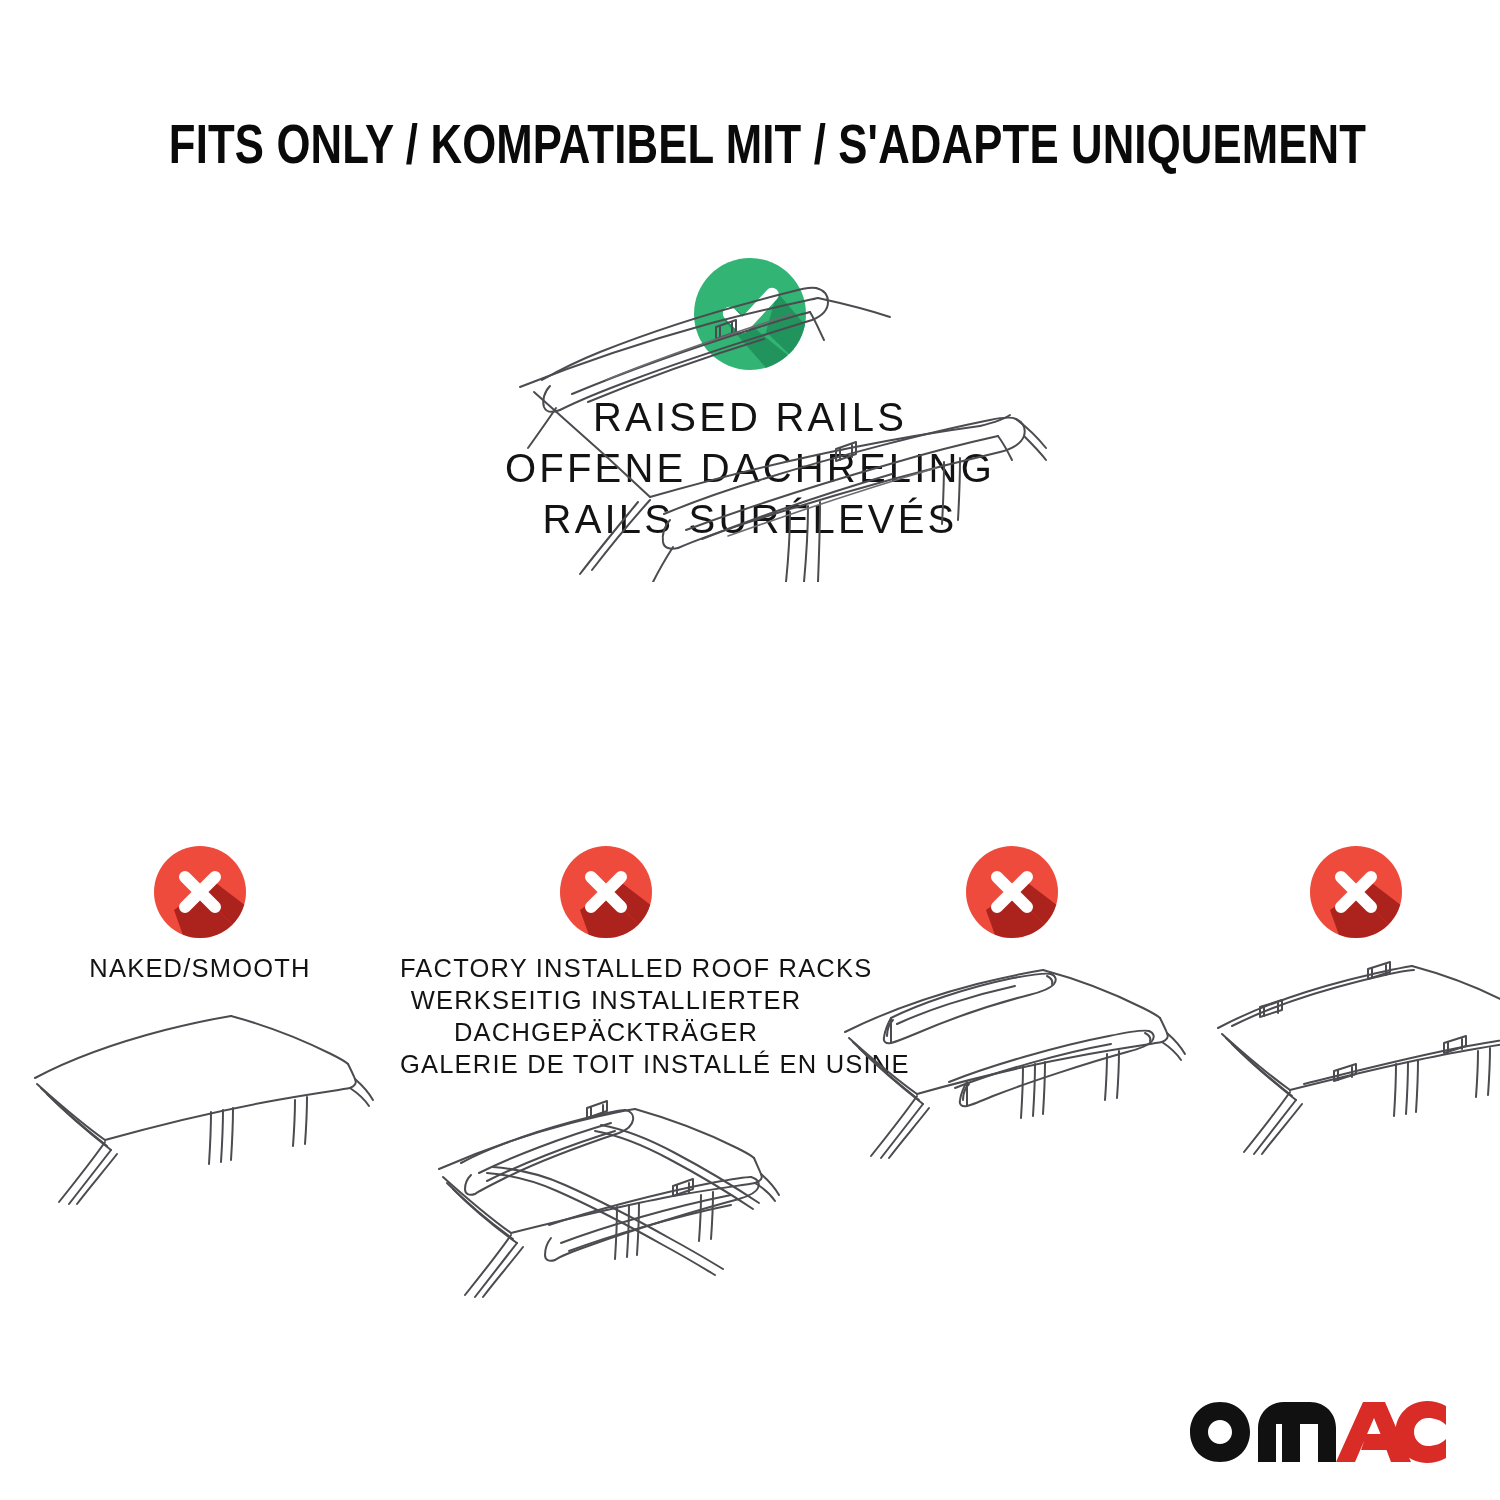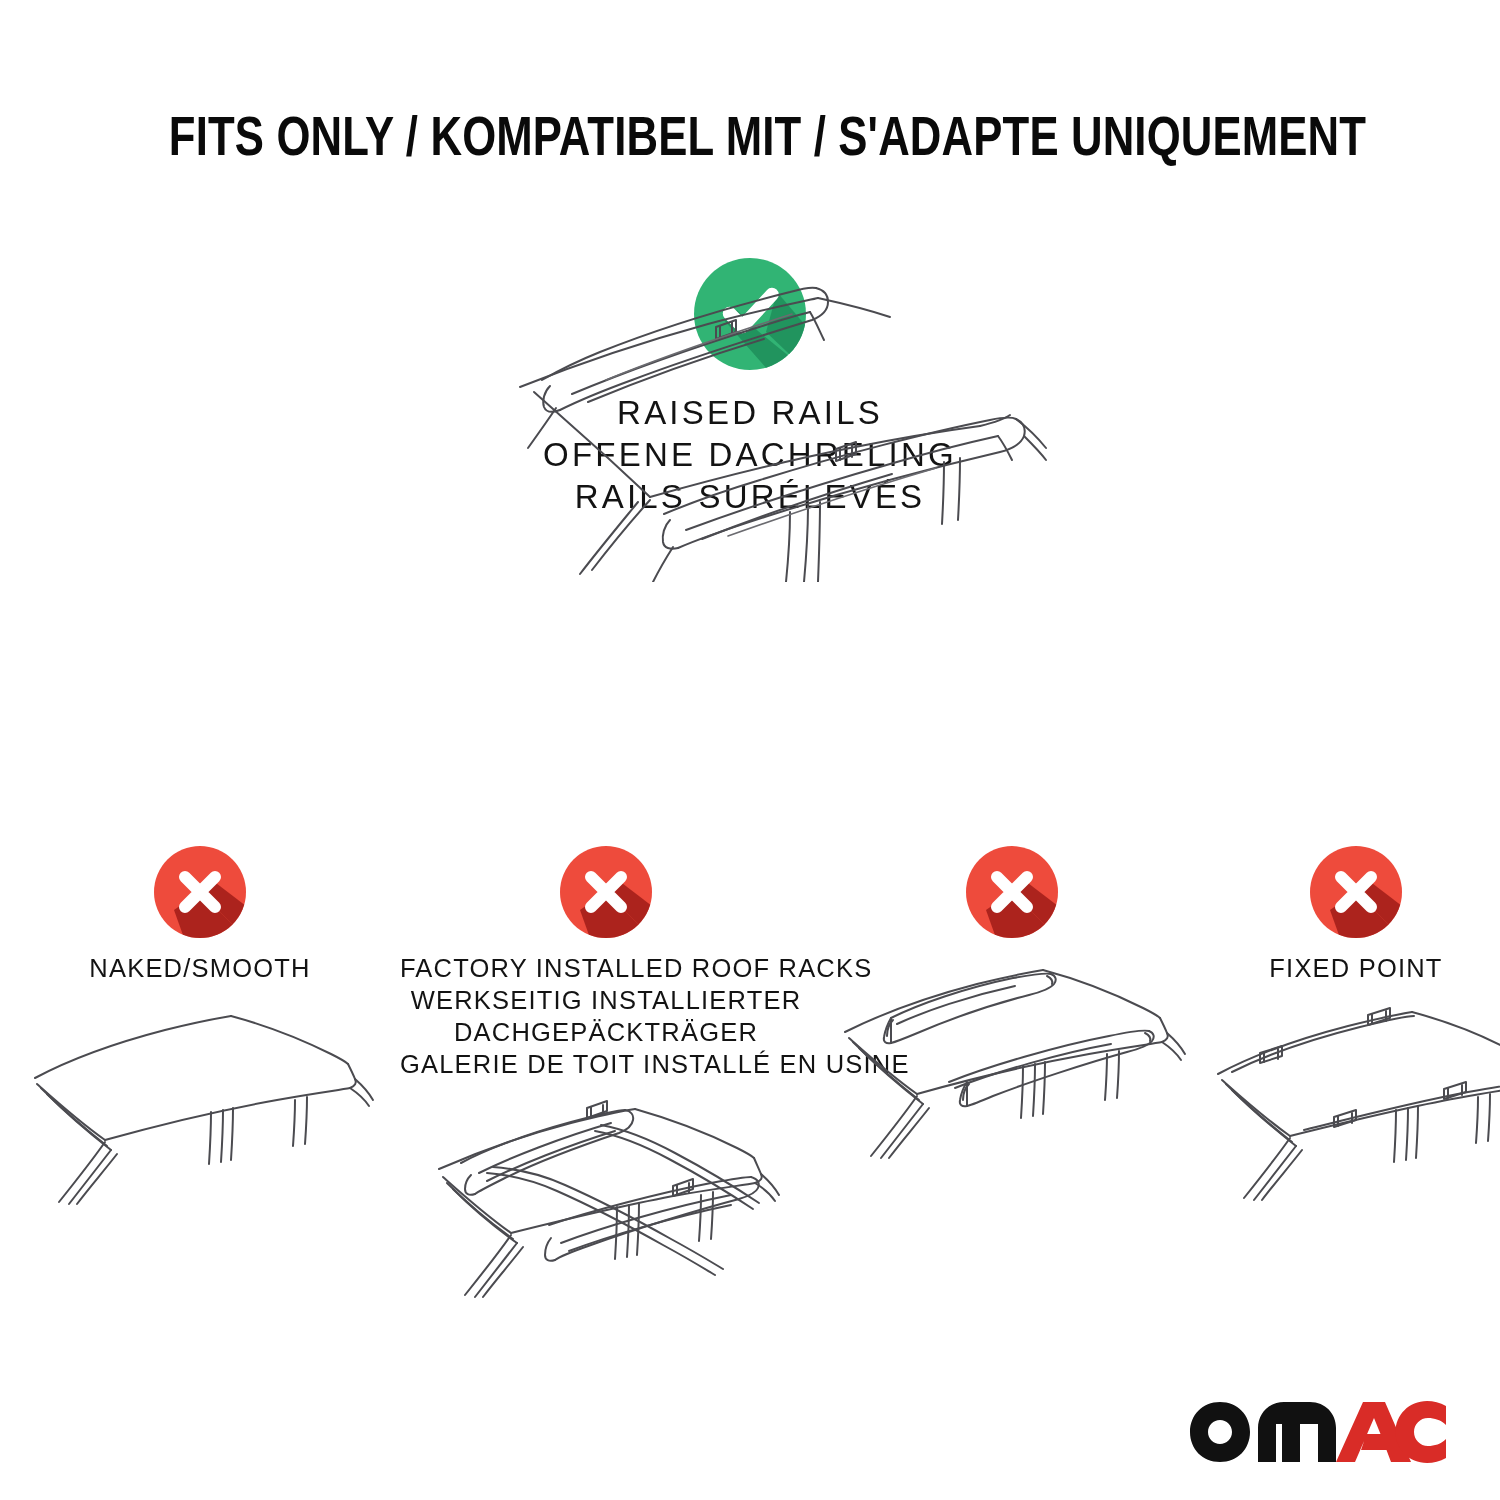--- a/index.html
+++ b/index.html
@@ -12,21 +12,21 @@
     height: 1500px;
     font-family: "Liberation Sans", sans-serif;
     color: #111111;
     position: relative;
     overflow: hidden;
   }
 
   
   .title-bar {
     position: absolute;
-    top: 108px;
+    top: 116px;
     left: 0;
     width: 1500px;
     text-align: center;
   }
   .title-text {
     display: inline-block;
     font-family: "Liberation Sans Narrow", "Liberation Sans", sans-serif;
     font-weight: 700;
     font-size: 56px;
     letter-spacing: 0.2px;
@@ -49,21 +49,21 @@
   .badge {
     width: 112px;
     height: 112px;
     margin: 0 auto;
     position: relative;
   }
   .badge svg { display:block; width:112px; height:112px; }
 
   .hero-labels {
     margin-top: 22px;
-    font-size: 33px;
+    font-size: 40px;
     font-weight: 300;
     letter-spacing: 3.2px;
     line-height: 1.28;
     color: #131313;
   }
   .hero-labels .l { display:block; white-space: nowrap; }
 
   .hero-art {
     position: absolute;
     top: 252px;
@@ -414,21 +414,20 @@
           </defs>
         <circle cx="46" cy="46" r="46" fill="#EE4B3C"></circle>
         <g clip-path="url(#clipRed3)">
           <path d="M46 46 L92 92 L30 92 L20 64 Z" fill="#9E1B16" opacity="0.82"></path>
           <path d="M58 34 L92 60 L92 92 L46 46 Z" fill="#9E1B16" opacity="0.82"></path>
         </g>
         <path d="M31 31 L61 61 M61 31 L31 61" fill="none" stroke="#ffffff" stroke-width="12" stroke-linecap="round"></path>
       </svg>
     </div>
     <div class="cell-labels">
-      <span class="l">FIXED POINT</span>
     </div>
     <div class="cell-art">
       <svg width="330" height="230" viewBox="0 0 330 230" xmlns="http://www.w3.org/2000/svg" aria-hidden="true">
         <g class="art-stroke">
           <path d="M6 74 C36 58 82 40 136 26 C172 17 194 13 200 12"></path>
           <path d="M200 12 C230 20 268 34 298 50 C308 55 313 58 315 60"></path>
           <path d="M10 80 C28 96 50 116 78 136"></path>
           <path d="M78 136 C126 124 190 108 246 98 C284 91 308 88 317 86"></path>
           <path d="M317 86 C322 84 324 81 322 77 C320 72 318 68 315 60"></path>
           <path d="M14 84 C30 100 52 120 80 142"></path>

